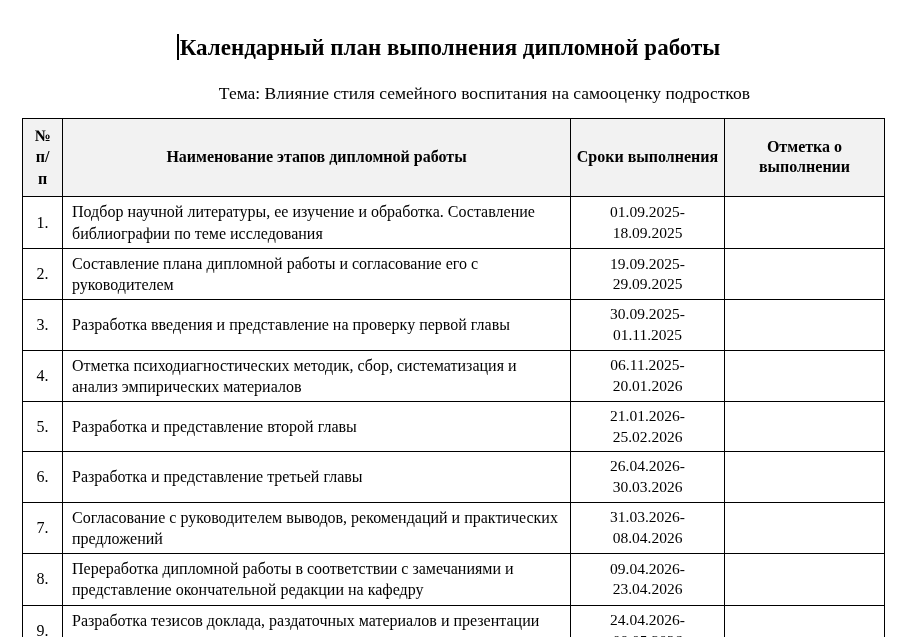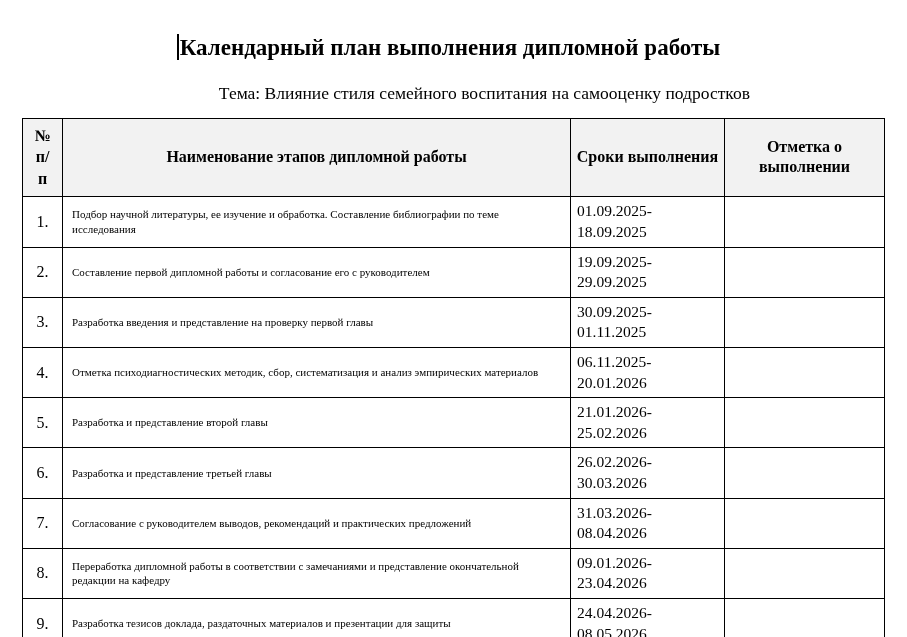--- a/index.html
+++ b/index.html
@@ -109,26 +109,26 @@
     padding: 2px 3px;
     white-space: normal;
     word-break: break-all;
   }
   td.cell-num .numwrap {
     display: inline-block;
     max-width: 26px;
   }
   td.cell-desc {
     text-align: left;
-    font-size: 11px;
+    font-size: 16px;
     line-height: 1.33;
     padding: 4px 6px 4px 9px;
   }
   td.cell-dates {
-    text-align: left;
+    text-align: center;
     font-size: 15.5px;
     line-height: 1.33;
     padding: 4px 6px;
     white-space: pre-line;
   }
   td.cell-mark {
     text-align: center;
     padding: 4px 6px;
   }
 
@@ -169,21 +169,21 @@
     <tbody id="table-body">
         <tr class="row-r">
           <td class="cell-num"><span class="numwrap">1.</span></td>
           <td class="cell-desc">Подбор научной литературы, ее изучение и обработка. Составление библиографии по теме исследования</td>
           <td class="cell-dates">01.09.2025-
 18.09.2025</td>
           <td class="cell-mark"></td>
         </tr>
         <tr class="row-r">
           <td class="cell-num"><span class="numwrap">2.</span></td>
-          <td class="cell-desc">Составление первой дипломной работы и согласование его с руководителем</td>
+          <td class="cell-desc">Составление плана дипломной работы и согласование его с руководителем</td>
           <td class="cell-dates">19.09.2025-
 29.09.2025</td>
           <td class="cell-mark"></td>
         </tr>
         <tr class="row-r">
           <td class="cell-num"><span class="numwrap">3.</span></td>
           <td class="cell-desc">Разработка введения и представление на проверку первой главы</td>
           <td class="cell-dates">30.09.2025-
 01.11.2025</td>
           <td class="cell-mark"></td>
@@ -198,35 +198,35 @@
         <tr class="row-r">
           <td class="cell-num"><span class="numwrap">5.</span></td>
           <td class="cell-desc">Разработка и представление второй главы</td>
           <td class="cell-dates">21.01.2026-
 25.02.2026</td>
           <td class="cell-mark"></td>
         </tr>
         <tr class="row-r">
           <td class="cell-num"><span class="numwrap">6.</span></td>
           <td class="cell-desc">Разработка и представление третьей главы</td>
-          <td class="cell-dates">26.02.2026-
+          <td class="cell-dates">26.04.2026-
 30.03.2026</td>
           <td class="cell-mark"></td>
         </tr>
         <tr class="row-r">
           <td class="cell-num"><span class="numwrap">7.</span></td>
           <td class="cell-desc">Согласование с руководителем выводов, рекомендаций и практических предложений</td>
           <td class="cell-dates">31.03.2026-
 08.04.2026</td>
           <td class="cell-mark"></td>
         </tr>
         <tr class="row-r">
           <td class="cell-num"><span class="numwrap">8.</span></td>
           <td class="cell-desc">Переработка дипломной работы в соответствии с замечаниями и представление окончательной редакции на кафедру</td>
-          <td class="cell-dates">09.01.2026-
+          <td class="cell-dates">09.04.2026-
 23.04.2026</td>
           <td class="cell-mark"></td>
         </tr>
         <tr class="row-r">
           <td class="cell-num"><span class="numwrap">9.</span></td>
           <td class="cell-desc">Разработка тезисов доклада, раздаточных материалов и презентации для защиты</td>
           <td class="cell-dates">24.04.2026-
 08.05.2026</td>
           <td class="cell-mark"></td>
         </tr>

